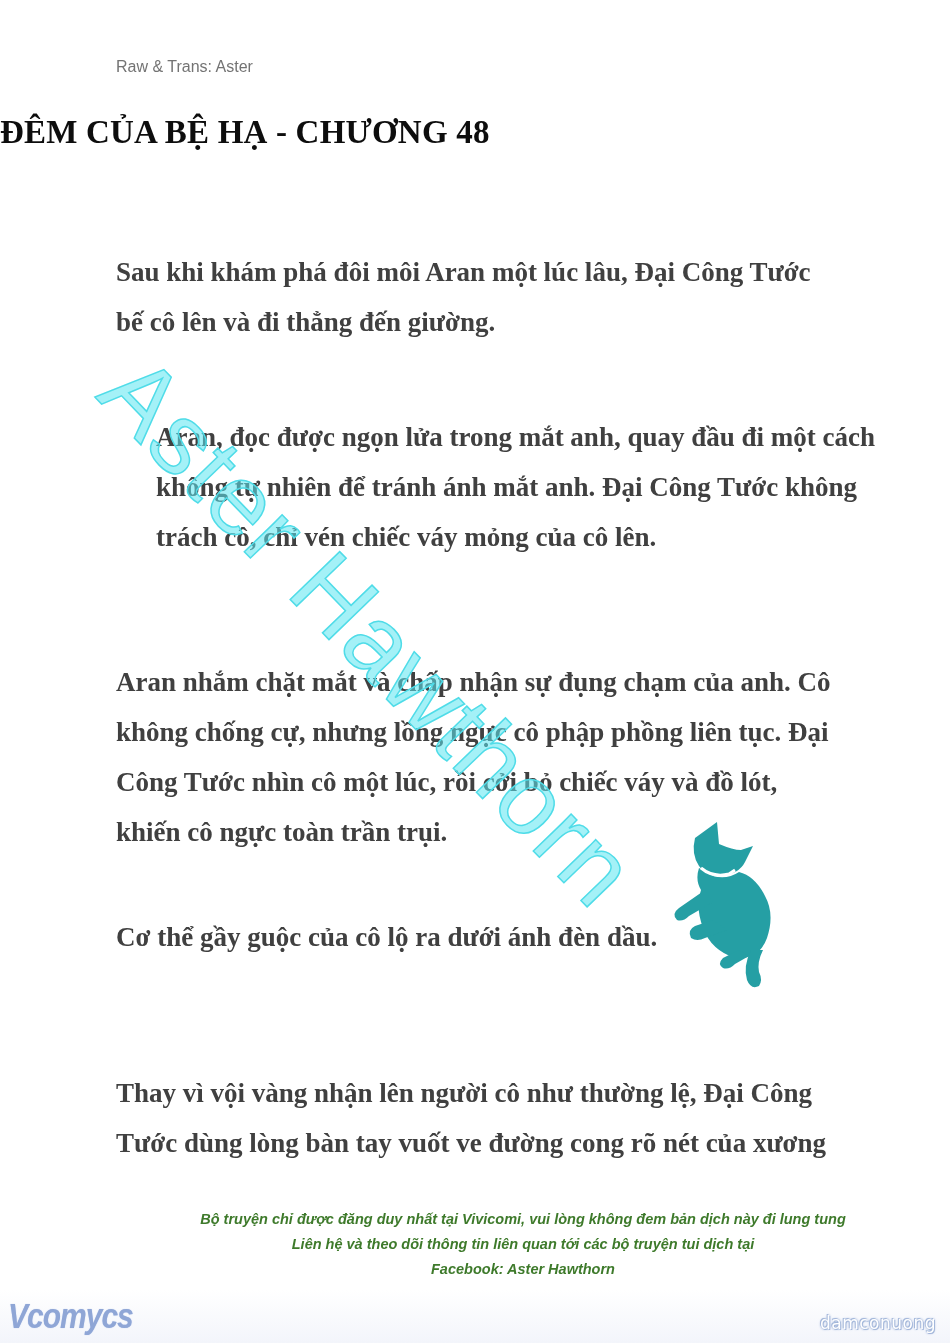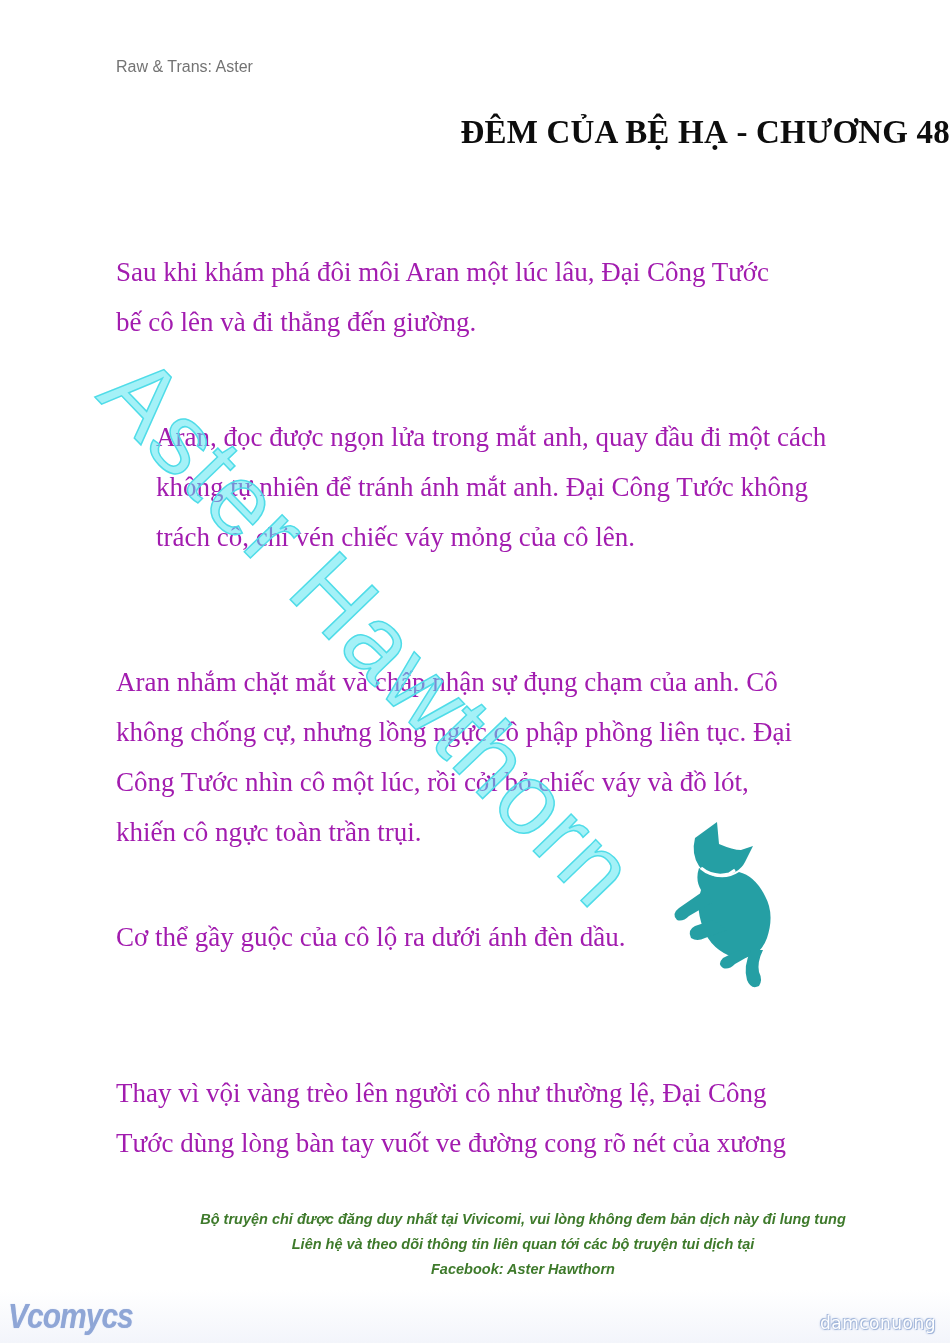--- a/index.html
+++ b/index.html
@@ -5,28 +5,29 @@
   html, body { margin: 0; padding: 0; }
   body {
     width: 950px; height: 1343px; position: relative; overflow: hidden;
     background: #ffffff;
   }
   .credit {
     position: absolute; left: 116px; top: 58px;
     font-family: "Liberation Sans", sans-serif; font-size: 16px; color: #737373;
   }
   .title {
-    position: absolute; left: 0; width: 950px; top: 114px; text-align: right;
+    position: absolute; left: 0; width: 950px; top: 114px; text-align: left;
     font-family: "Liberation Serif", serif; font-weight: bold; font-size: 33px;
     color: #0d0d0d; letter-spacing: 0.2px;
   }
   .body-text {
     position: absolute; left: 116px; width: 740px;
-    font-family: "Liberation Serif", serif; font-size: 27px; color: #a21caf;
+    font-family: "Liberation Serif", serif; font-size: 27px; color: #404040;
     line-height: 50px;
+    font-weight: bold;
   }
   .p1 { top: 247px; }
   .p2 { top: 412px; margin-left: 40px; }
   .p3 { top: 657px; }
   .p4 { top: 912px; }
   .p5 { top: 1068px; }
   .body-text .line { display: block; white-space: nowrap; }
 
   .watermark {
     position: absolute; left: 118px; top: 578px;
@@ -90,21 +91,21 @@
   <span class="line">không chống cự, nhưng lồng ngực cô phập phồng liên tục. Đại</span>
   <span class="line">Công Tước nhìn cô một lúc, rồi cởi bỏ chiếc váy và đồ lót,</span>
   <span class="line">khiến cô ngực toàn trần trụi.</span>
 </div>
 
 <div class="body-text p4">
   <span class="line">Cơ thể gầy guộc của cô lộ ra dưới ánh đèn dầu.</span>
 </div>
 
 <div class="body-text p5">
-  <span class="line">Thay vì vội vàng trèo lên người cô như thường lệ, Đại Công</span>
+  <span class="line">Thay vì vội vàng nhận lên người cô như thường lệ, Đại Công</span>
   <span class="line">Tước dùng lòng bàn tay vuốt ve đường cong rõ nét của xương</span>
 </div>
 
 <div class="watermark">Aster Hawthorn</div>
 
 <svg class="cat" viewBox="0 0 125 180" xmlns="http://www.w3.org/2000/svg">
   <g fill="#259fa4">
 
     <path d="M40 28 L62 12 L64 34 Q78 40 86 40 L98 36 L90 52 Q84 64 66 66 Q50 66 44 56 Q36 44 40 28 Z"></path>
 

